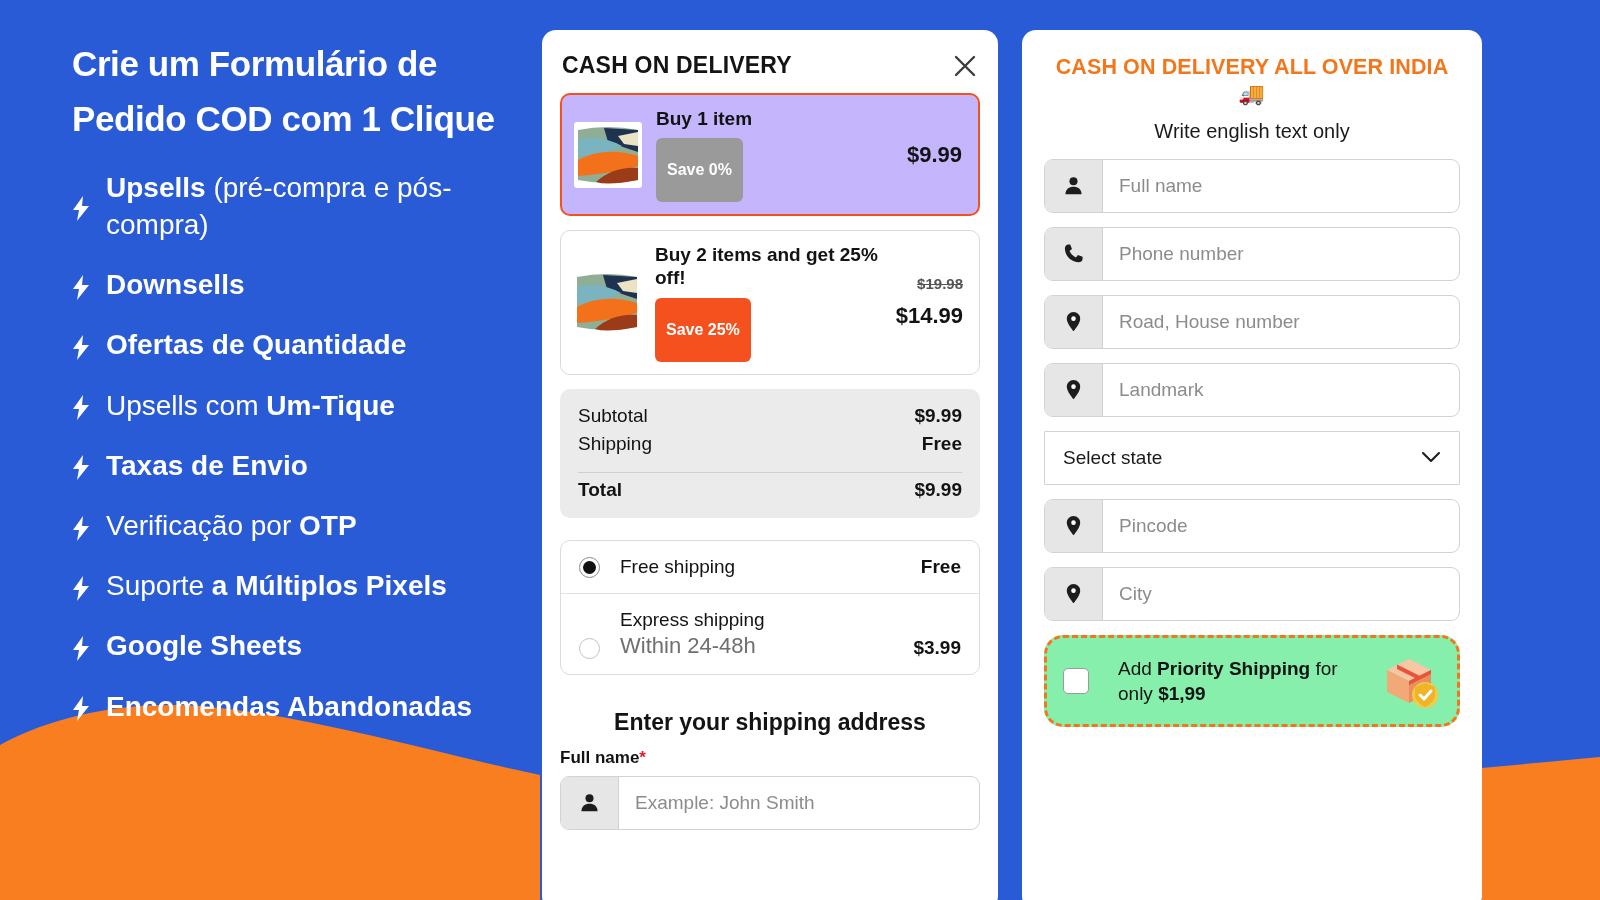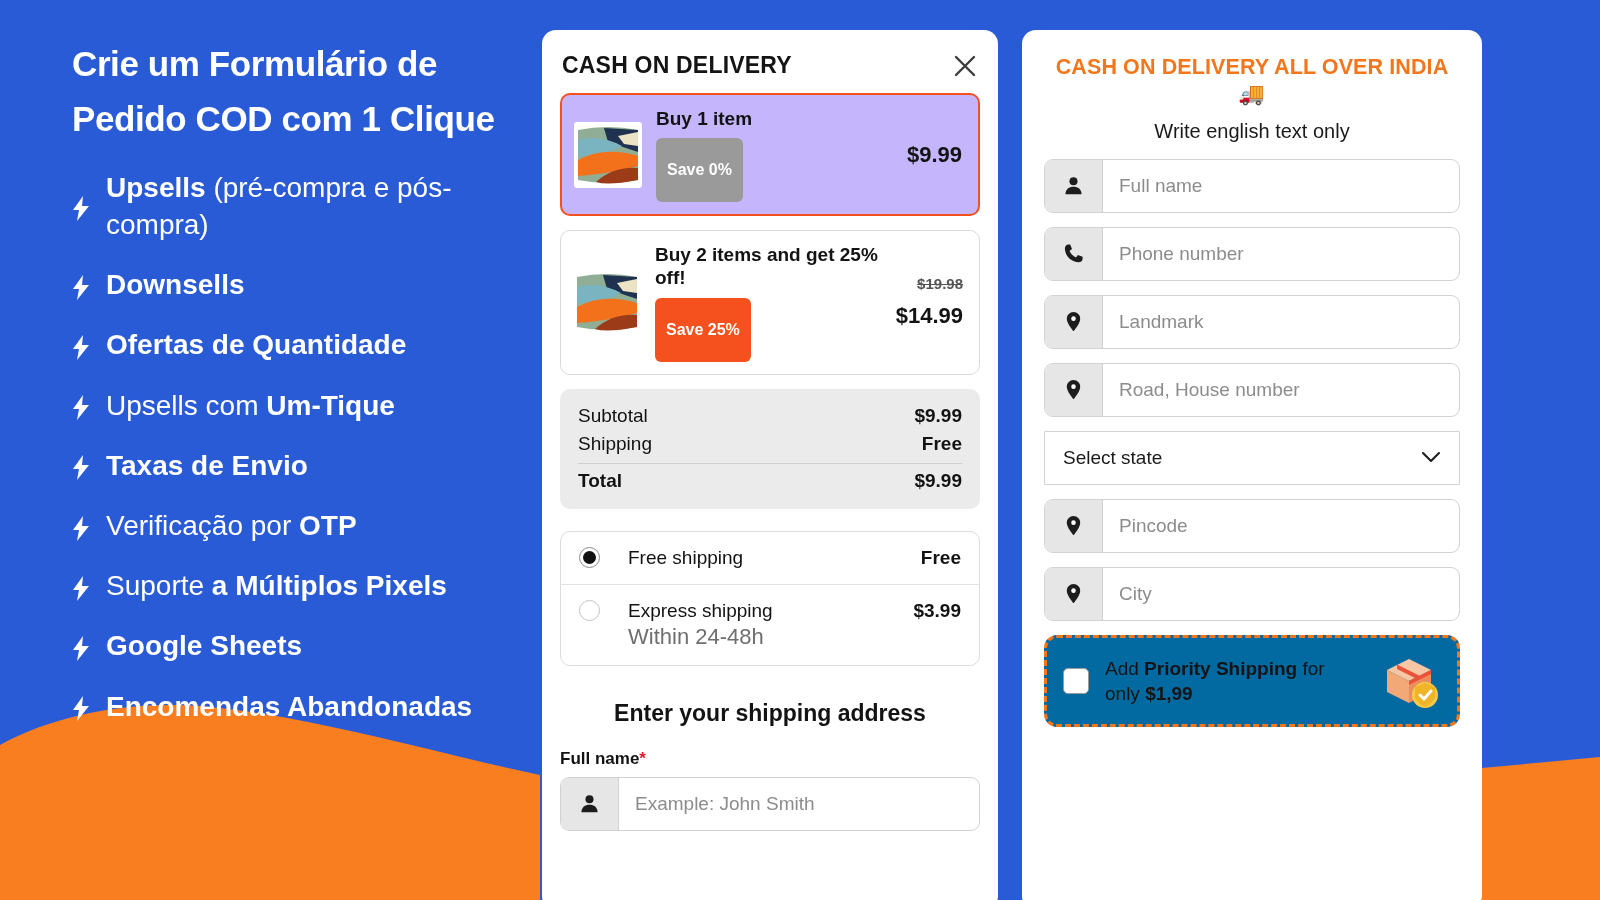--- a/index.html
+++ b/index.html
@@ -154,34 +154,34 @@
   .total-row {
     display: flex;
     justify-content: space-between;
     align-items: baseline;
     font-size: 19px;
     color: #131313;
     padding: 3px 0;
   }
   .total-row .lbl { font-weight: 400; }
   .total-row .val { font-weight: bold; }
-  .total-row.grand { border-top: 1px solid #cfcfcf; margin-top: 5px; padding-top: 6px; }
+  .total-row.grand { border-top: 1px solid #cfcfcf; margin-top: 14px; padding-top: 6px; }
   .total-row.grand .lbl { font-weight: bold; }
 
   .ship-options {
     border: 1px solid #dcdcdc;
     border-radius: 10px;
     margin-top: 22px;
     overflow: hidden;
   }
   .ship-row {
     display: flex;
-    align-items: flex-start;
+    align-items: flex-end;
     padding: 15px 18px;
-    gap: 28px;
+    gap: 20px;
   }
   .ship-row + .ship-row { border-top: 1px solid #e2e2e2; }
   .radio {
     flex: 0 0 auto;
     width: 21px; height: 21px;
     border-radius: 50%;
     border: 1.5px solid #c2c2c2;
     background: #fff;
     position: relative;
   }
@@ -198,21 +198,21 @@
   .ship-name { font-size: 19px; color: #131313; }
   .ship-sub { font-size: 22px; color: #6f6f6f; margin-top: 2px; }
   .ship-price { font-size: 19px; font-weight: bold; color: #131313; }
 
   .addr-heading {
     text-align: center;
     font-size: 23px;
     font-weight: bold;
     color: #131313;
     margin-top: 34px;
-    margin-bottom: 22px;
+    margin-bottom: 12px;
   }
   .field-label {
     font-size: 17px;
     font-weight: bold;
     color: #131313;
     margin-bottom: 8px;
   }
   .req { color: #E8142A; }
 
   .input-group {
@@ -275,24 +275,24 @@
     border-radius: 1px;
     height: 54px;
     padding: 0 18px;
     font-size: 19px;
     color: #1a1a1a;
     background: #fff;
   }
   .priority-box {
     display: flex;
     align-items: center;
-    gap: 16px;
+    gap: 29px;
     border: 3px dashed #F4761B;
-    border-radius: 13px;
-    background: #0369a1;
+    border-radius: 19px;
+    background: #86efac;
     padding: 14px 16px;
     margin-top: 12px;
     height: 92px;
   }
   .checkbox {
     flex: 0 0 auto;
     width: 26px; height: 26px;
     border: 1.5px solid #9b9b9b;
     border-radius: 5px;
     background: #fff;
@@ -536,33 +536,33 @@
   </div>
 
   <div class="r-field">
     <div class="input-group">
       <span class="input-icon">
         <svg width="23" height="23" viewBox="0 0 24 24">
             <path d="M12 2 C8.1 2 5 5.1 5 9 C5 14.2 12 22 12 22 C12 22 19 14.2 19 9 C19 5.1 15.9 2 12 2 Z" fill="#1d1d1d"></path>
             <circle cx="12" cy="9" r="2.4" fill="#ffffff"></circle>
           </svg>
       </span>
-      <span class="input-ph">Landmark</span>
+      <span class="input-ph">Road, House number</span>
     </div>
   </div>
 
   <div class="r-field">
     <div class="input-group">
       <span class="input-icon">
         <svg width="23" height="23" viewBox="0 0 24 24">
             <path d="M12 2 C8.1 2 5 5.1 5 9 C5 14.2 12 22 12 22 C12 22 19 14.2 19 9 C19 5.1 15.9 2 12 2 Z" fill="#1d1d1d"></path>
             <circle cx="12" cy="9" r="2.4" fill="#ffffff"></circle>
           </svg>
       </span>
-      <span class="input-ph">Road, House number</span>
+      <span class="input-ph">Landmark</span>
     </div>
   </div>
 
   <div class="r-field">
     <div class="select-box">
       <span>Select state</span>
       <span>
         <svg width="20" height="13" viewBox="0 0 20 13">
             <path d="M2 2 L10 10 L18 2" stroke="#1d1d1d" stroke-width="2.1" fill="none" stroke-linecap="round" stroke-linejoin="round"></path>
           </svg>

